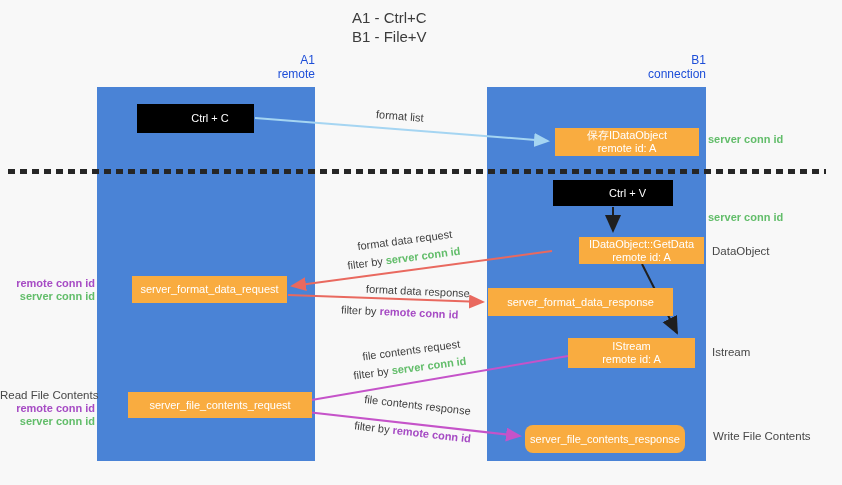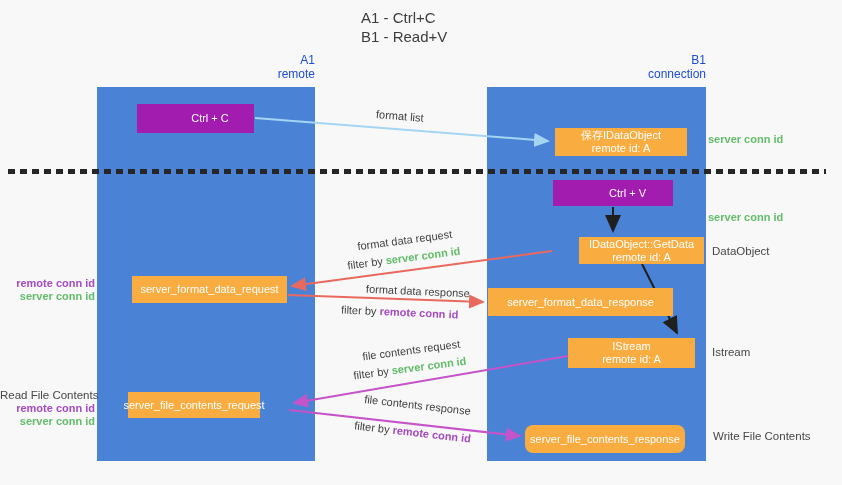--- a/index.html
+++ b/index.html
@@ -4,50 +4,50 @@
 <style>
   html,body{margin:0;padding:0;}
   body{
     width:842px;height:485px;position:relative;overflow:hidden;
     background:#f8f8f8;
     font-family:"Liberation Sans","DejaVu Sans",sans-serif;
     color:#3d3d3d;
   }
   .abs{position:absolute;}
   
-  .title{left:361px;top:8px;font-size:15px;line-height:19px;color:#3c3c3c;}
+  .title{left:352px;top:8px;font-size:15px;line-height:19px;color:#3c3c3c;text-align:center;}
   
   .lane-header{top:53px;text-align:right;font-size:12px;line-height:14px;color:#1d4ed8;}
   .lane-header.a1{left:97px;width:218px;}
   .lane-header.b1{left:487px;width:219px;}
   
   .lane{top:87px;height:374px;background:#4a83d6;}
   .lane.a1{left:97px;width:218px;}
   .lane.b1{left:487px;width:219px;}
   
   .divider{
     left:8px;top:169px;width:818px;height:5px;
     background:repeating-linear-gradient(90deg,#262626 0 7px,transparent 7px 12px);
   }
   
   .node{
     color:#fff;font-size:11px;line-height:13px;text-align:center;
     display:flex;flex-direction:column;align-items:center;justify-content:center;
     box-sizing:border-box;
   }
-  .green{background:#a21caf;padding-left:29px;}
+  .green{background:#000000;padding-left:29px;}
   .orange{background:#f9ac40;}
   .n-ctrl-c{left:137px;top:104px;width:117px;height:29px;}
-  .n-save{left:555px;top:128px;width:132px;height:28px;}
+  .n-save{left:555px;top:128px;width:144px;height:28px;}
   .n-ctrl-v{left:553px;top:180px;width:120px;height:26px;}
   .n-getdata{left:579px;top:237px;width:125px;height:27px;}
   .n-format-req{left:132px;top:276px;width:155px;height:27px;}
   .n-format-res{left:488px;top:288px;width:185px;height:28px;}
   .n-istream{left:568px;top:338px;width:127px;height:30px;}
-  .n-file-req{left:128px;top:392px;width:132px;height:26px;}
+  .n-file-req{left:128px;top:392px;width:184px;height:26px;}
   .n-file-res{left:525px;top:425px;width:160px;height:28px;border-radius:8px;}
   
   .edge-label{font-size:11px;color:#3f3f3f;white-space:nowrap;transform-origin:center;}
   .g{color:#62bd6a;font-weight:bold;}
   .p{color:#a64bc4;font-weight:bold;}
   .l-format-list{left:376px;top:110px;transform:rotate(4.5deg);}
   .l-fdr{left:357px;top:234px;transform:rotate(-7.5deg);}
   .l-fdr-filter{left:347px;top:252px;transform:rotate(-7.5deg);}
   .l-fds{left:366px;top:285px;transform:rotate(2.5deg);}
   .l-fds-filter{left:341px;top:306px;transform:rotate(2.5deg);}
@@ -66,21 +66,21 @@
   .left-group{left:0px;width:95px;text-align:right;line-height:13px;}
   .lg1{top:277px;}
   .lg2{top:389px;}
   svg.overlay{position:absolute;left:0;top:0;pointer-events:none;}
 </style>
 </head>
 <body>
 
 <div class="abs title">
   <div>A1 - Ctrl+C</div>
-  <div>B1 - Read+V</div>
+  <div>B1 - File+V</div>
 </div>
 
 <div class="abs lane-header a1">
   <div>A1</div>
   <div>remote</div>
 </div>
 <div class="abs lane-header b1">
   <div>B1</div>
   <div>connection</div>
 </div>

